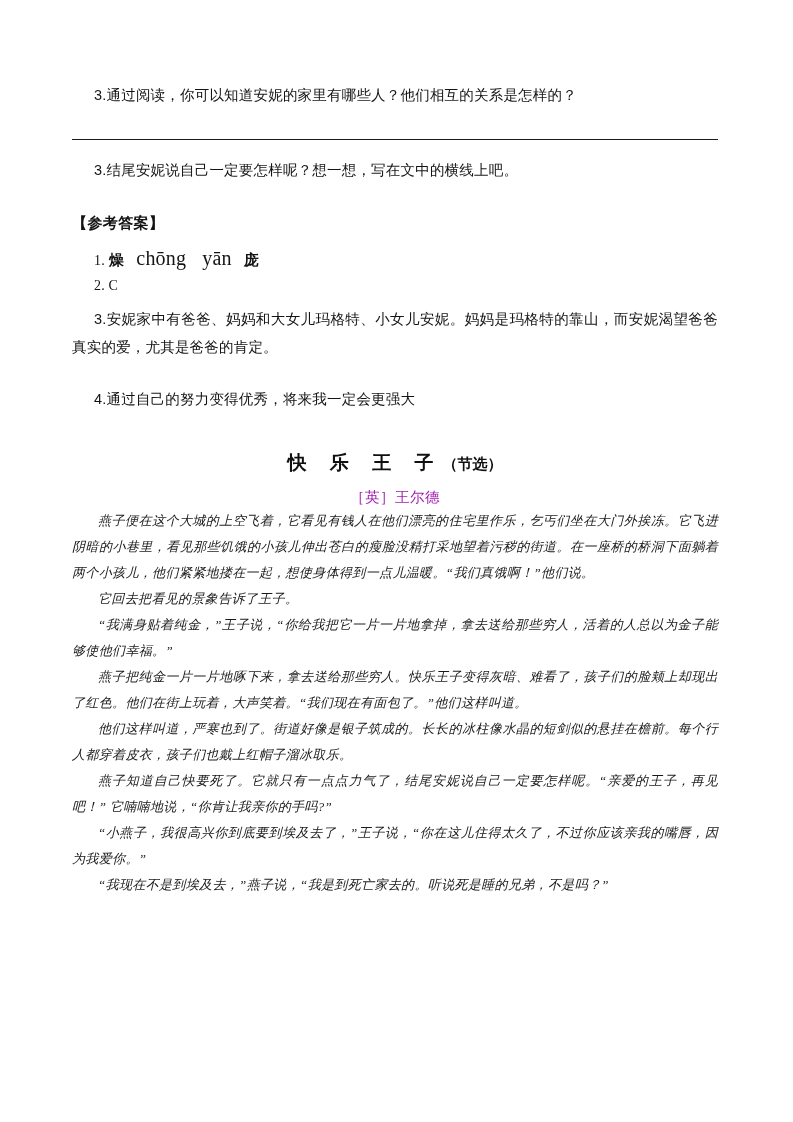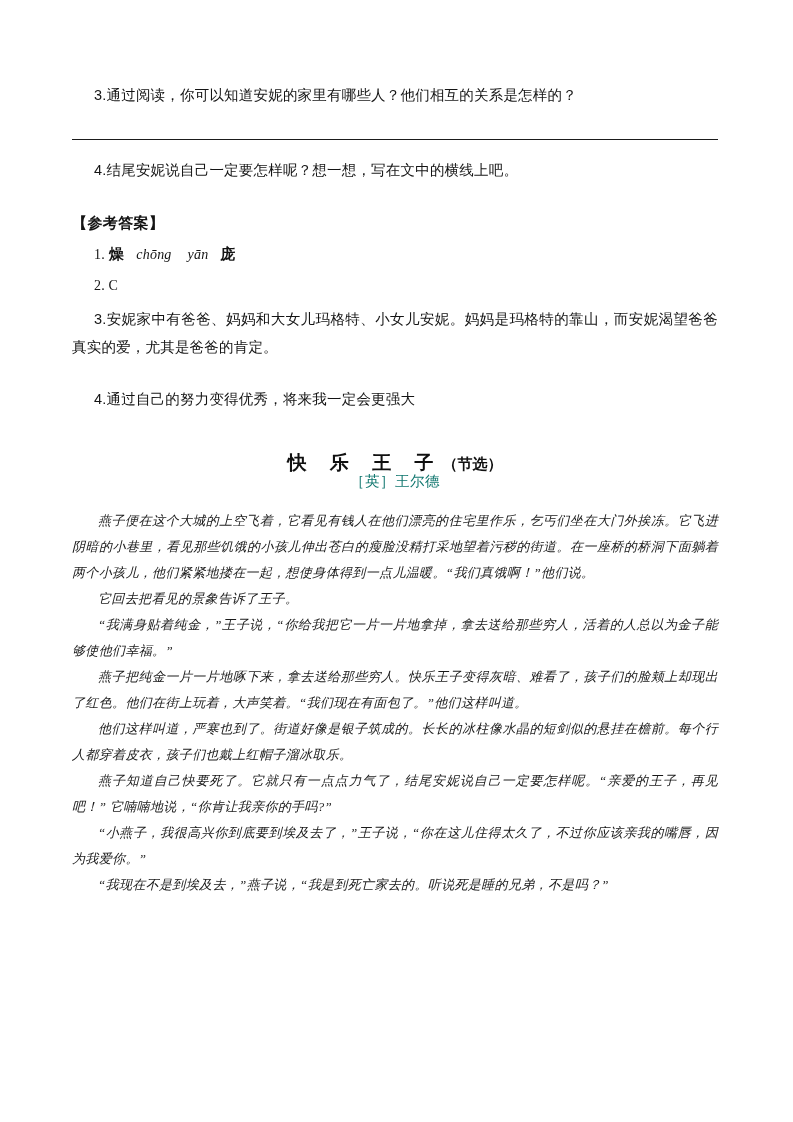--- a/index.html
+++ b/index.html
@@ -71,23 +71,22 @@
     font-family: "Liberation Serif", "DejaVu Serif", serif;
     font-size: 14px;
   }
   .ans-hz {
     font-weight: 700;
     font-size: 15px;
     padding: 0 4px;
   }
   .ans-py {
     font-family: "Liberation Serif", "DejaVu Serif", serif;
-    font-size: 14px;
+    font-size: 20px;
     padding: 0 8px;
-    font-style: italic;
   }
   .ans-para {
     margin: 0;
     text-indent: 22px;
     font-size: 14.5px;
     line-height: 1.95;
     text-align: justify;
     text-justify: inter-ideograph;
   }
 
@@ -97,26 +96,26 @@
     text-align: center;
     font-family: "Liberation Sans", "DejaVu Sans", sans-serif;
     font-size: 19px;
     font-weight: 700;
     letter-spacing: 1px;
     color: #101010;
   }
   .story-title .t-main { letter-spacing: 9px; }
   .story-title .t-sub  { font-size: 15px; font-weight: 700; letter-spacing: 0; }
   .story-author {
-    margin: 0;
+    margin: 16px;
     text-align: center;
     font-family: "Liberation Sans", "DejaVu Sans", sans-serif;
     font-size: 14.5px;
     letter-spacing: 0.5px;
-    color: #0f766e;
+    color: #a21caf;
   }
 
   
   .story-body {
     font-family: "Liberation Serif", "DejaVu Serif", serif;
     font-size: 13px;
     line-height: 2.0;
     color: #191919;
     text-align: justify;
     text-justify: inter-ideograph;
@@ -135,21 +134,21 @@
 
   <div class="col wk" style="top:82px;">
     <p class="wk-q">3.通过阅读，你可以知道安妮的家里有哪些人？他们相互的关系是怎样的？</p>
   </div>
 
   <div class="col" style="top:139px;">
     <hr class="rule">
   </div>
 
   <div class="col wk" style="top:157px;">
-    <p class="wk-q">4.结尾安妮说自己一定要怎样呢？想一想，写在文中的横线上吧。</p>
+    <p class="wk-q">3.结尾安妮说自己一定要怎样呢？想一想，写在文中的横线上吧。</p>
   </div>
 
   <div class="col wk" style="top:209px;">
     <p class="wk-heading">【参考答案】</p>
   </div>
 
   <div class="col wk" style="top:240px;">
     <p class="ans-line"><span class="ans-num">1.</span><span class="ans-hz">燥</span><span class="ans-py">chōng</span><span class="ans-py">yān</span><span class="ans-hz">庞</span></p>
   </div>
 

